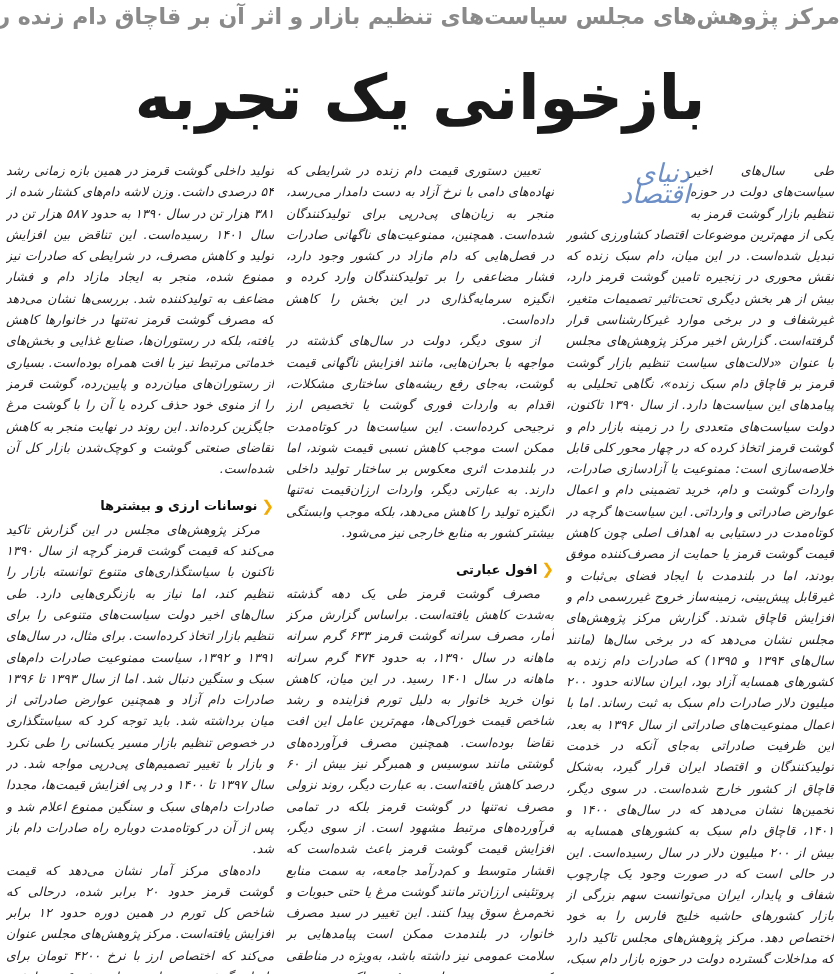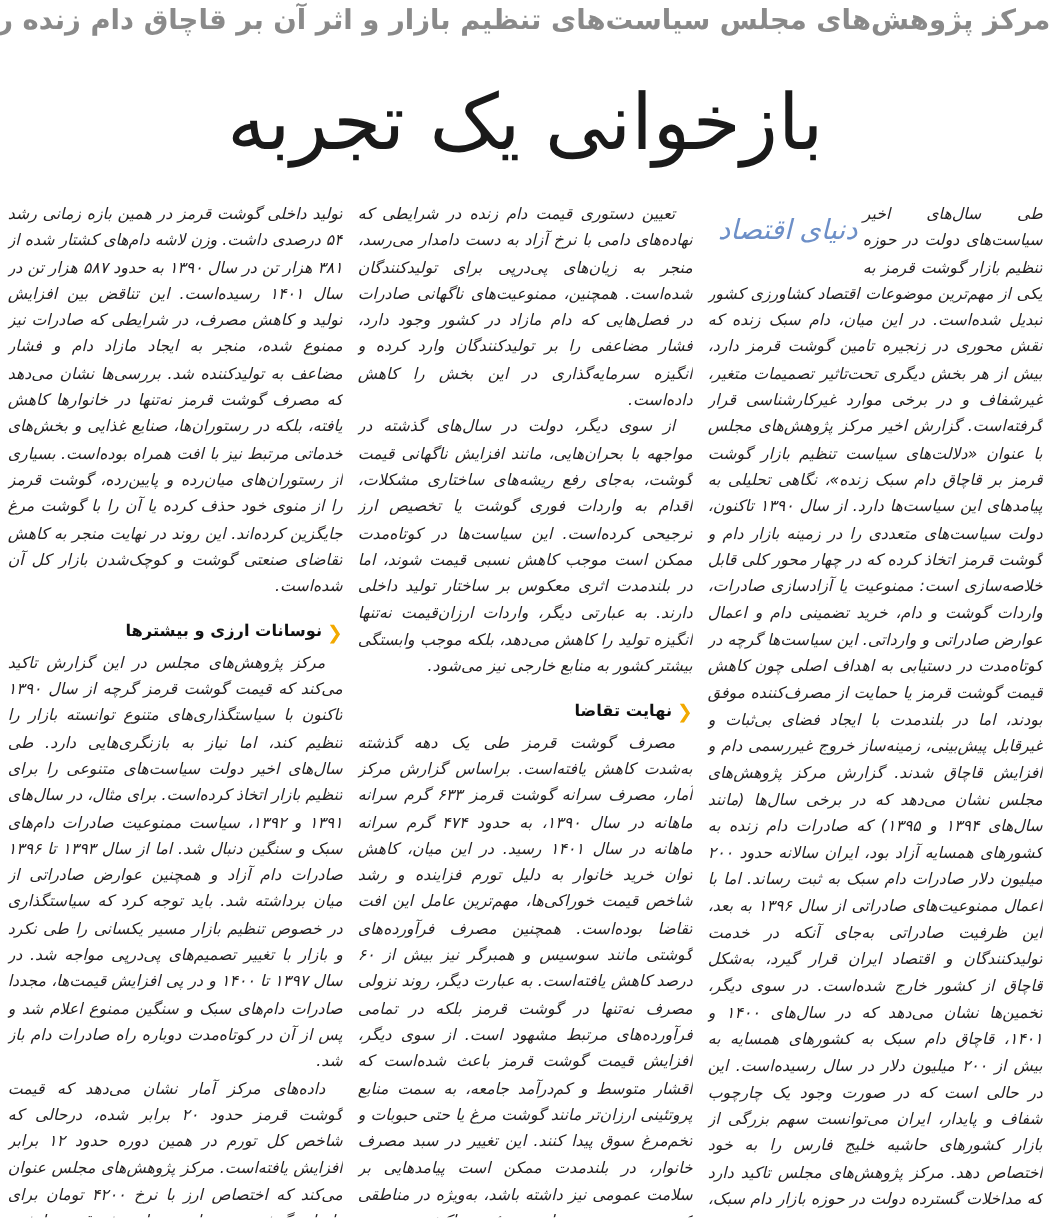--- a/index.html
+++ b/index.html
@@ -13,21 +13,21 @@
   .kicker {
     position: absolute; top: 4px; left: 0; right: 0;
     text-align: center;
     font-size: 22px; font-weight: bold;
     color: #8a8a8a; letter-spacing: -0.5px;
     white-space: nowrap;
   }
   .headline {
     position: absolute; top: 58px; left: 0; right: 0;
     text-align: center;
-    font-size: 62px; font-weight: normal; color: #1a1a1a;
+    font-size: 62px; font-weight: bold; color: #1a1a1a;
     line-height: 80px; letter-spacing: -1px;
   }
   .columns {
     position: absolute; top: 160px; left: 6px; right: 6px; bottom: 0;
     display: flex; flex-direction: row; gap: 12px;
   }
   .col {
     flex: 1 1 0;
     font-size: 12.6px; line-height: 21.3px;
     text-align: justify; text-align-last: right;
@@ -43,21 +43,21 @@
   .subhead .chev {
     color: #f2a900; font-size: 15px; font-weight: bold; line-height: 1;
   }
   .logo-wrap {
     float: left; width: 120px; height: 44px;
     margin: 2px 0 0 4px;
     display: flex; align-items: center; justify-content: center;
   }
   .logo {
     font-family: Liberation Sans, sans-serif; font-style: italic;
-    font-size: 22px; color: #6d8fc7; letter-spacing: -1px;
+    font-size: 26px; color: #6d8fc7; letter-spacing: -1px;
   }
   .lead-first { letter-spacing: 3px; }
 </style>
 </head>
 <body>
 
 <div class="page">
   <div class="kicker">مرکز پژوهش‌های مجلس سیاست‌های تنظیم بازار و اثر آن بر قاچاق دام زنده را بررسی کرد</div>
   <div class="headline">بازخوانی یک تجربه</div>
 
@@ -71,21 +71,21 @@
         <span class="lead-first">طی سال‌های اخیر</span>
         <span>سیاست‌های دولت در حوزه تنظیم بازار گوشت قرمز به یکی از مهم‌ترین موضوعات اقتصاد کشاورزی کشور تبدیل شده‌است. در این میان، دام سبک زنده که نقش محوری در زنجیره تامین گوشت قرمز دارد، بیش از هر بخش دیگری تحت‌تاثیر تصمیمات متغیر، غیرشفاف و در برخی موارد غیرکارشناسی قرار گرفته‌است. گزارش اخیر مرکز پژوهش‌های مجلس با عنوان «دلالت‌های سیاست تنظیم بازار گوشت قرمز بر قاچاق دام سبک زنده»، نگاهی تحلیلی به پیامدهای این سیاست‌ها دارد. از سال ۱۳۹۰ تاکنون، دولت سیاست‌های متعددی را در زمینه بازار دام و گوشت قرمز اتخاذ کرده که در چهار محور کلی قابل خلاصه‌سازی است: ممنوعیت یا آزادسازی صادرات، واردات گوشت و دام، خرید تضمینی دام و اعمال عوارض صادراتی و وارداتی. این سیاست‌ها گرچه در کوتاه‌مدت در دستیابی به اهداف اصلی چون کاهش قیمت گوشت قرمز یا حمایت از مصرف‌کننده موفق بودند، اما در بلندمدت با ایجاد فضای بی‌ثبات و غیرقابل پیش‌بینی، زمینه‌ساز خروج غیررسمی دام و افزایش قاچاق شدند. گزارش مرکز پژوهش‌های مجلس نشان می‌دهد که در برخی سال‌ها (مانند سال‌های ۱۳۹۴ و ۱۳۹۵) که صادرات دام زنده به کشورهای همسایه آزاد بود، ایران سالانه حدود ۲۰۰ میلیون دلار صادرات دام سبک به ثبت رساند. اما با اعمال ممنوعیت‌های صادراتی از سال ۱۳۹۶ به بعد، این ظرفیت صادراتی به‌جای آنکه در خدمت تولیدکنندگان و اقتصاد ایران قرار گیرد، به‌شکل قاچاق از کشور خارج شده‌است. در سوی دیگر، تخمین‌ها نشان می‌دهد که در سال‌های ۱۴۰۰ و ۱۴۰۱، قاچاق دام سبک به کشورهای همسایه به بیش از ۲۰۰ میلیون دلار در سال رسیده‌است. این در حالی است که در صورت وجود یک چارچوب شفاف و پایدار، ایران می‌توانست سهم بزرگی از بازار کشورهای حاشیه خلیج فارس را به خود اختصاص دهد. مرکز پژوهش‌های مجلس تاکید دارد که مداخلات گسترده دولت در حوزه بازار دام سبک، عمدتا بدون توجه به واقعیت‌های میدانی و شرایط منطقه‌ای صورت گرفته‌است. به عنوان مثال،</span>
       </p>
     </div>
 
     <div class="col">
       <p>تعیین دستوری قیمت دام زنده در شرایطی که نهاده‌های دامی با نرخ آزاد به دست دامدار می‌رسد، منجر به زیان‌های پی‌درپی برای تولیدکنندگان شده‌است. همچنین، ممنوعیت‌های ناگهانی صادرات در فصل‌هایی که دام مازاد در کشور وجود دارد، فشار مضاعفی را بر تولیدکنندگان وارد کرده و انگیزه سرمایه‌گذاری در این بخش را کاهش داده‌است.</p>
       <p>از سوی دیگر، دولت در سال‌های گذشته در مواجهه با بحران‌هایی، مانند افزایش ناگهانی قیمت گوشت، به‌جای رفع ریشه‌های ساختاری مشکلات، اقدام به واردات فوری گوشت یا تخصیص ارز ترجیحی کرده‌است. این سیاست‌ها در کوتاه‌مدت ممکن است موجب کاهش نسبی قیمت شوند، اما در بلندمدت اثری معکوس بر ساختار تولید داخلی دارند. به عبارتی دیگر، واردات ارزان‌قیمت نه‌تنها انگیزه تولید را کاهش می‌دهد، بلکه موجب وابستگی بیشتر کشور به منابع خارجی نیز می‌شود.</p>
       <div class="subhead">
         <span class="chev">❮</span>
-        <span>نهایت تقاضا</span>
+        <span>افول عبارتی</span>
       </div>
       <p>مصرف گوشت قرمز طی یک دهه گذشته به‌شدت کاهش یافته‌است. براساس گزارش مرکز آمار، مصرف سرانه گوشت قرمز ۶۳۳ گرم سرانه ماهانه در سال ۱۳۹۰، به حدود ۴۷۴ گرم سرانه ماهانه در سال ۱۴۰۱ رسید. در این میان، کاهش توان خرید خانوار به دلیل تورم فزاینده و رشد شاخص قیمت خوراکی‌ها، مهم‌ترین عامل این افت تقاضا بوده‌است. همچنین مصرف فرآورده‌های گوشتی مانند سوسیس و همبرگر نیز بیش از ۶۰ درصد کاهش یافته‌است. به عبارت دیگر، روند نزولی مصرف نه‌تنها در گوشت قرمز بلکه در تمامی فرآورده‌های مرتبط مشهود است. از سوی دیگر، افزایش قیمت گوشت قرمز باعث شده‌است که اقشار متوسط و کم‌درآمد جامعه، به سمت منابع پروتئینی ارزان‌تر مانند گوشت مرغ یا حتی حبوبات و تخم‌مرغ سوق پیدا کنند. این تغییر در سبد مصرف خانوار، در بلندمدت ممکن است پیامدهایی بر سلامت عمومی نیز داشته باشد، به‌ویژه در مناطقی که دسترسی به منابع پروتئینی باکیفیت محدود است. در مقابل کاهش مصرف،</p>
     </div>
 
     <div class="col">
       <p class="noindent">تولید داخلی گوشت قرمز در همین بازه زمانی رشد ۵۴ درصدی داشت. وزن لاشه دام‌های کشتار شده از ۳۸۱ هزار تن در سال ۱۳۹۰ به حدود ۵۸۷ هزار تن در سال ۱۴۰۱ رسیده‌است. این تناقض بین افزایش تولید و کاهش مصرف، در شرایطی که صادرات نیز ممنوع شده، منجر به ایجاد مازاد دام و فشار مضاعف به تولیدکننده شد. بررسی‌ها نشان می‌دهد که مصرف گوشت قرمز نه‌تنها در خانوارها کاهش یافته، بلکه در رستوران‌ها، صنایع غذایی و بخش‌های خدماتی مرتبط نیز با افت همراه بوده‌است. بسیاری از رستوران‌های میان‌رده و پایین‌رده، گوشت قرمز را از منوی خود حذف کرده یا آن را با گوشت مرغ جایگزین کرده‌اند. این روند در نهایت منجر به کاهش تقاضای صنعتی گوشت و کوچک‌شدن بازار کل آن شده‌است.</p>
       <div class="subhead">
         <span class="chev">❮</span>
         <span>نوسانات ارزی و بیشتر‌ها</span>
       </div>

